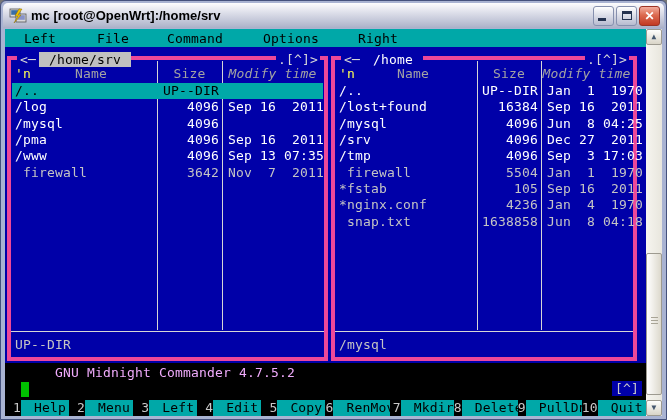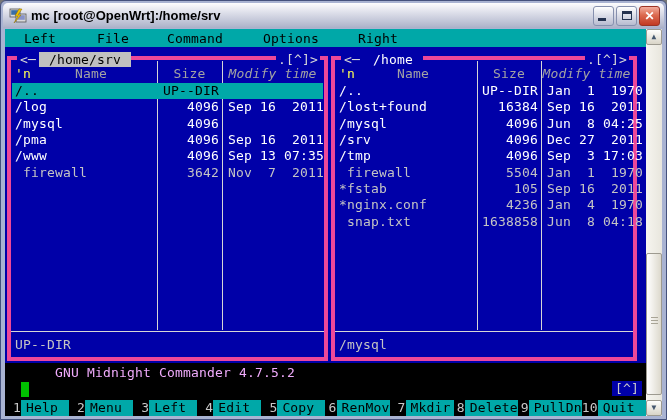--- a/index.html
+++ b/index.html
@@ -95,21 +95,21 @@
   .console { position:absolute; left:0; top:334px; width:641px; height:53px; background:#000; }
   .hint-line { position:absolute; left:16px; top:2px; color:#f0abfc; white-space:pre;margin-left:34px; }
   .cursor-block { position:absolute; left:16px; top:19px; width:8px; height:15px; background:#00C000; }
   .scroll-badge {
     position:absolute; right:4px; top:18px; background:#0000A8; color:#C8C8C8;
     padding:0 3px; line-height:15px;
   }
   .fkeys { position:absolute; left:0; bottom:0; width:641px; height:16px; display:flex; }
   .fkey { width:64.1px; display:flex; height:16px; }
   .fnum { width:16px; text-align:right; color:#C8C8C8; background:#000; line-height:16px; }
-  .flabel { flex:1; background:#00A8A8; color:#000; line-height:16px; padding-left:5px; white-space:pre; }
+  .flabel { flex:1; background:#00A8A8; color:#000; line-height:16px; padding-left:13px; white-space:pre; }
   
   .scrollbar {
     position:absolute; right:0; top:0; width:16px; height:387px;
     background:linear-gradient(90deg,#F6F5F0,#E8E6DD);
   }
   .sb-btn {
     position:absolute; left:0; width:16px; height:16px; border-radius:2px;
     border:1px solid #9D9A90;
     background:linear-gradient(#FEFEFD,#D9D5C8);
     color:#44576F; font-size:8px; text-align:center; line-height:14px;

